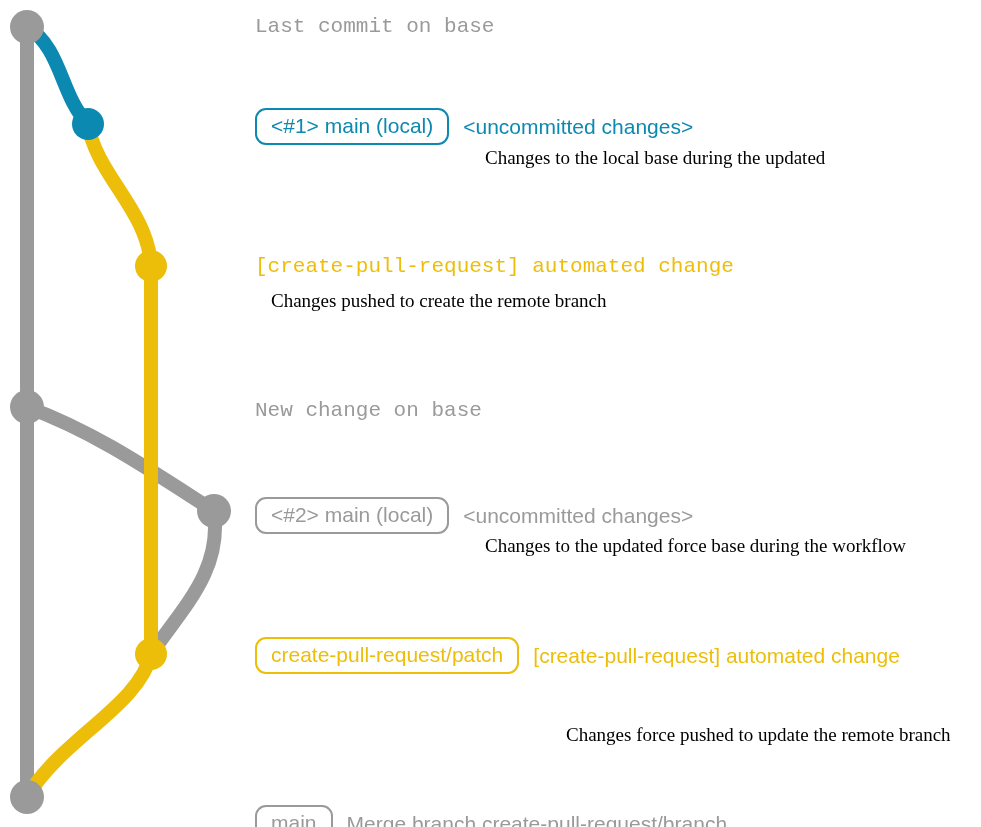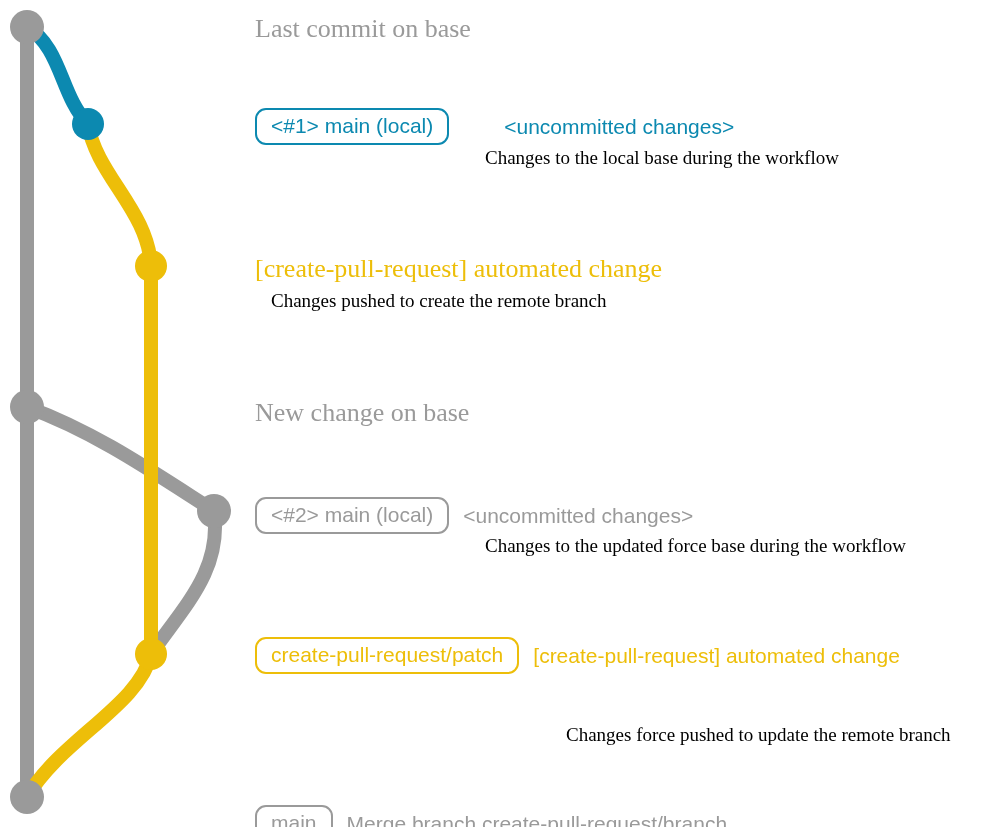--- a/index.html
+++ b/index.html
@@ -61,22 +61,22 @@
     white-space: nowrap;
     line-height: 1;
     margin-left: 14px;
   }
   .subject.blue { color: #0c89b0; }
   .subject.yellow { color: #edbe09; }
   .subject.gray { color: #9a9a9a; }
 
   .standalone-subject {
     position: absolute;
-    font-size: 26px;
-    font-family: Liberation Serif, serif;
+    font-size: 21px;
+    font-family: Liberation Mono, monospace;
     white-space: nowrap;
     line-height: 1;
   }
   .standalone-subject.gray { color: #9a9a9a; }
   .standalone-subject.yellow { color: #edbe09; }
 
   .body-text {
     position: absolute;
     font-family: "Liberation Serif", serif;
     font-size: 19px;
@@ -115,25 +115,25 @@
       <circle cx="214" cy="511" r="17" fill="#9a9a9a"></circle>
       <circle cx="151" cy="654" r="16" fill="#edbe09"></circle>
       <circle cx="27" cy="797" r="17" fill="#9a9a9a"></circle>
     </g>
   </svg>
 
   <div class="labels-layer">
 
     <div class="standalone-subject gray" style="left:255px; top:16px;">Last commit on base</div>
 
-    <div class="row" style="left:255px; top:108px;gap:41px;">
+    <div class="row" style="left:255px; top:108px;">
       <span class="badge blue">&lt;#1&gt; main (local)</span>
       <span class="subject blue">&lt;uncommitted changes&gt;</span>
     </div>
-    <div class="body-text" style="left:485px; top:148px;">Changes to the local base during the workflow</div>
+    <div class="body-text" style="left:485px; top:148px;">Changes to the local base during the updated</div>
 
     <div class="standalone-subject yellow" style="left:255px; top:256px;">[create-pull-request] automated change</div>
     <div class="body-text" style="left:271px; top:291px;">Changes pushed to create the remote branch</div>
 
     <div class="standalone-subject gray" style="left:255px; top:400px;">New change on base</div>
 
     <div class="row" style="left:255px; top:497px;">
       <span class="badge gray">&lt;#2&gt; main (local)</span>
       <span class="subject gray">&lt;uncommitted changes&gt;</span>
     </div>

